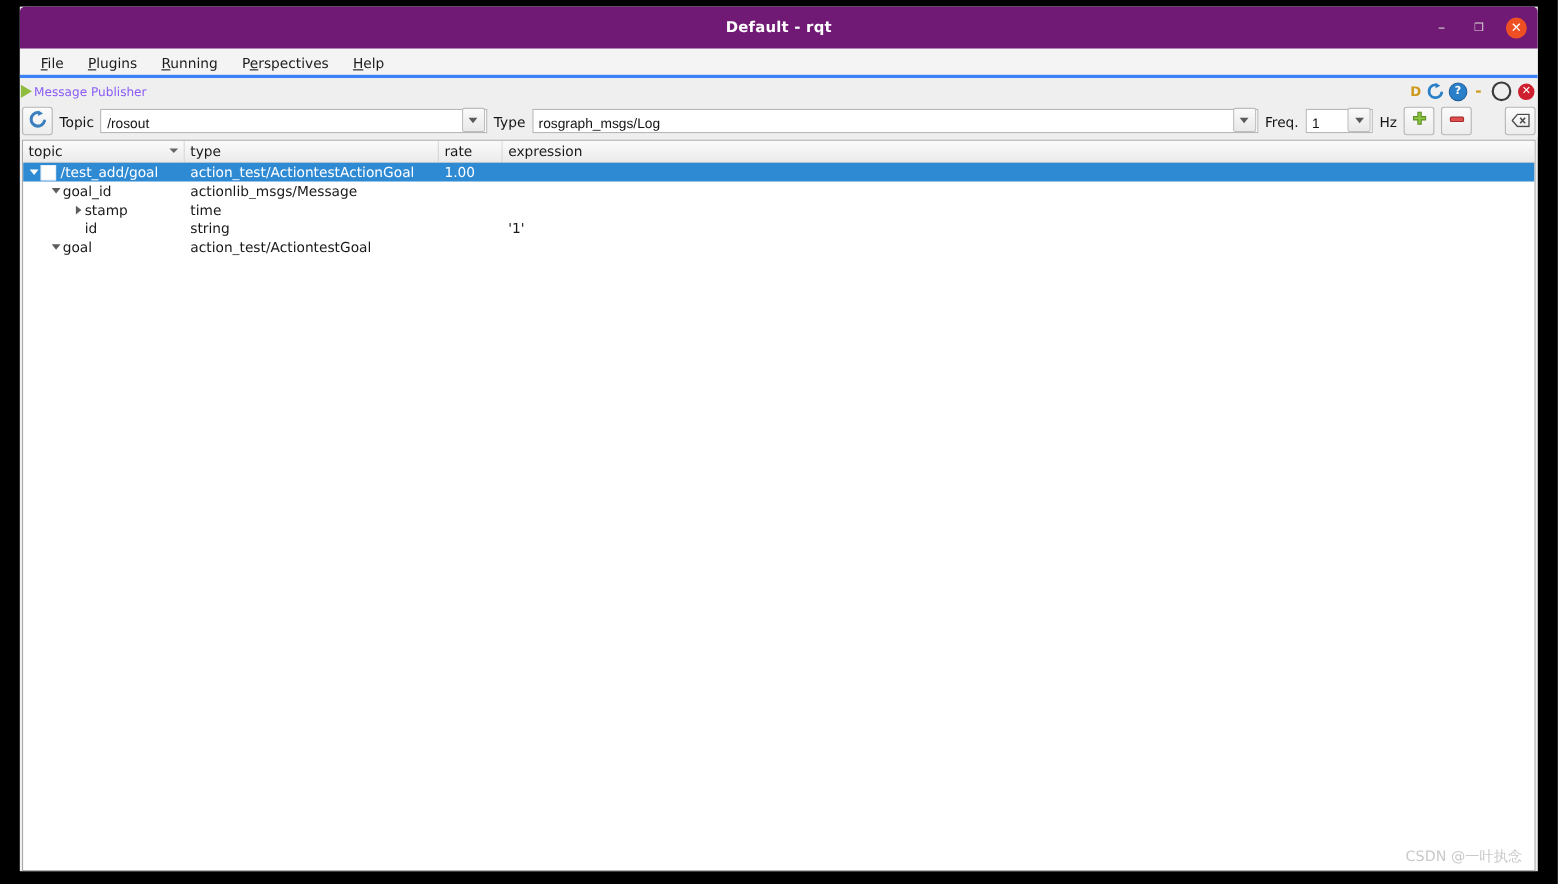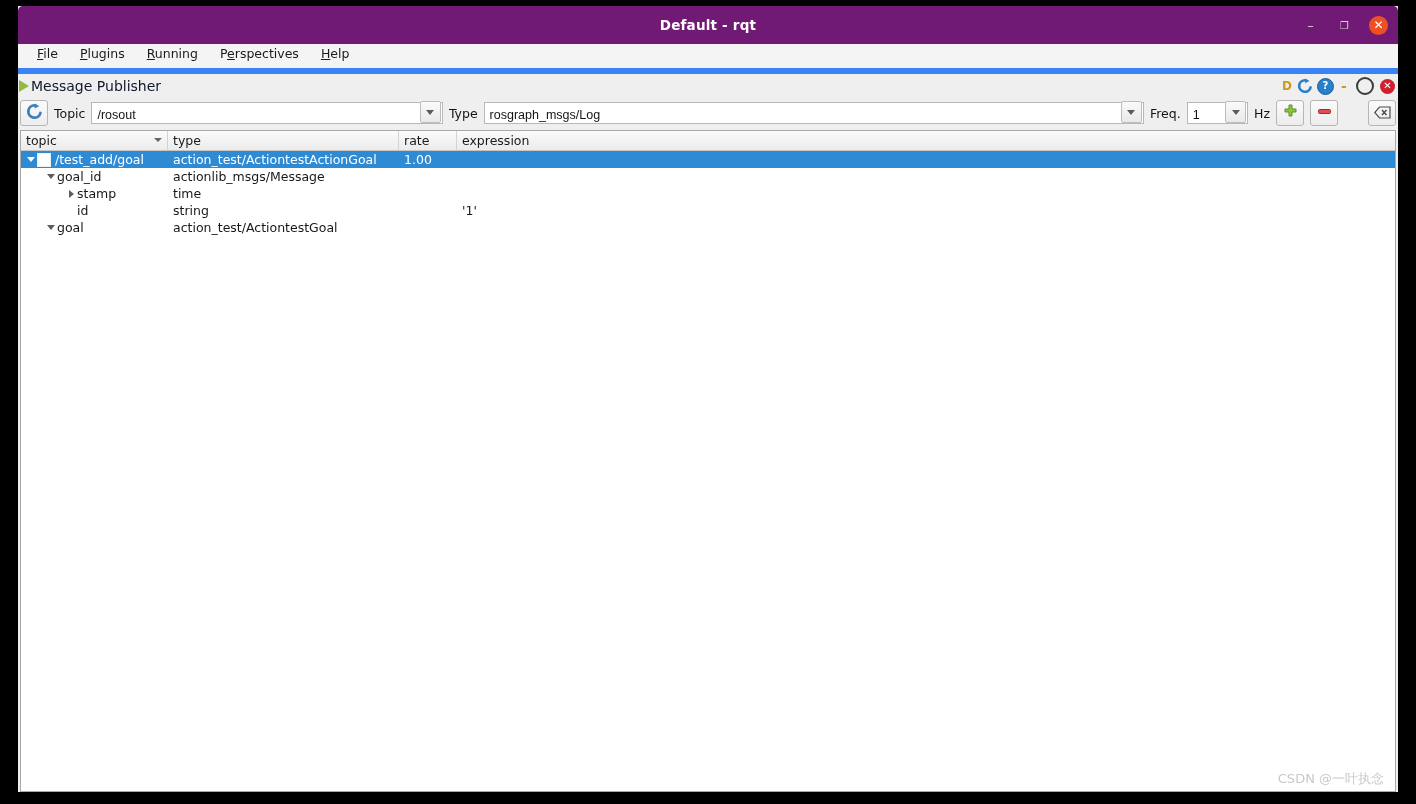--- a/index.html
+++ b/index.html
@@ -48,22 +48,22 @@
   .wglyph {
     position: absolute; left: 0; top: 0; right: 0; bottom: 0;
     color: #d9d6d2; font-size: 13px; line-height: 17px; text-align: center;
   }
   #wb-close .wglyph { color: #ffffff; font-size: 12px; line-height: 19px; font-weight: bold; }
   #wb-max .wglyph { font-size: 10px; }
   
   #menubar {
     height: 24px;
     background: #f4f4f4;
-    border-bottom: 6px solid #3b82f6;
-    display: flex; align-items: flex-start;
+    border-bottom: 3px solid #3b82f6;
+    display: flex; align-items: flex-end;
     padding-left: 8px;
     flex: 0 0 auto;
   }
   .menu-item {
     font-size: 12.5px;
     color: #1a1a1a;
     padding: 2px 11px 3px 11px;
     cursor: pointer;
     white-space: pre;
   }
@@ -77,21 +77,21 @@
     flex: 0 0 auto;
   }
   #plugin-title-wrap { display: flex; align-items: center; padding-left: 1px; }
   #play-icon {
     width: 0; height: 0;
     border-left: 10px solid #8fbc3f;
     border-top: 6px solid transparent;
     border-bottom: 6px solid transparent;
     margin-right: 2px;
   }
-  #plugin-title { font-size: 14px; color: #0f172a; }
+  #plugin-title { font-size: 11px; color: #8b5cf6; }
   #plugin-ctrls {
     position: absolute; right: 3px; top: 0; height: 24px;
     display: flex; align-items: center; gap: 4px;
   }
   .pc { cursor: pointer; display: flex; align-items: center; justify-content: center; }
   #pc-d { font-size: 12px; font-weight: bold; color: #cf9a1c; width: 12px; }
   .mini-circle {
     width: 15px; height: 15px; border-radius: 50%;
     display: flex; align-items: center; justify-content: center;
   }

